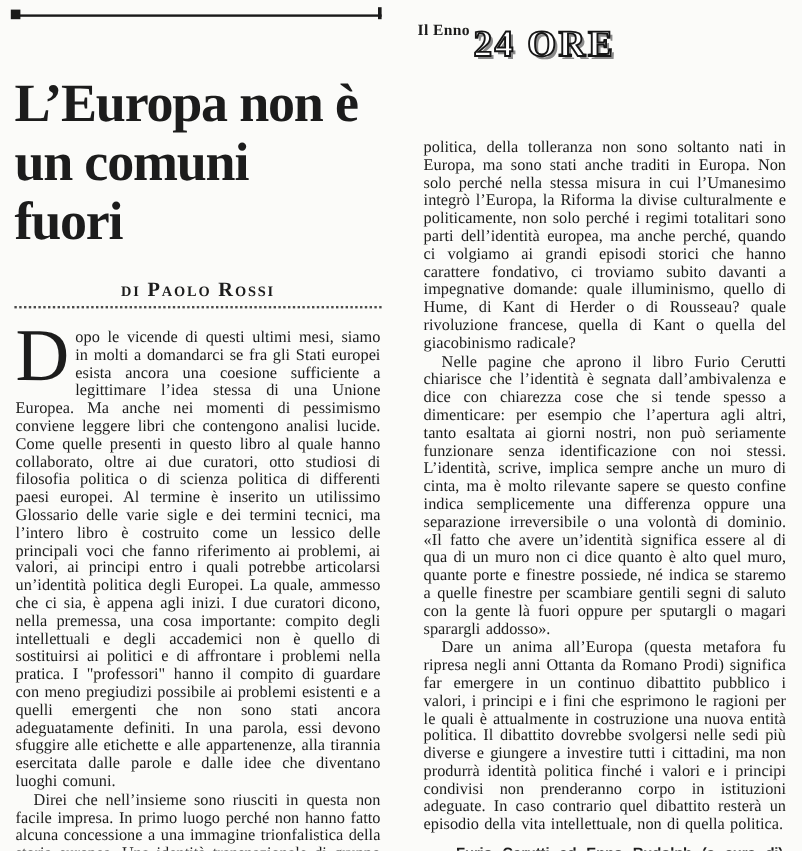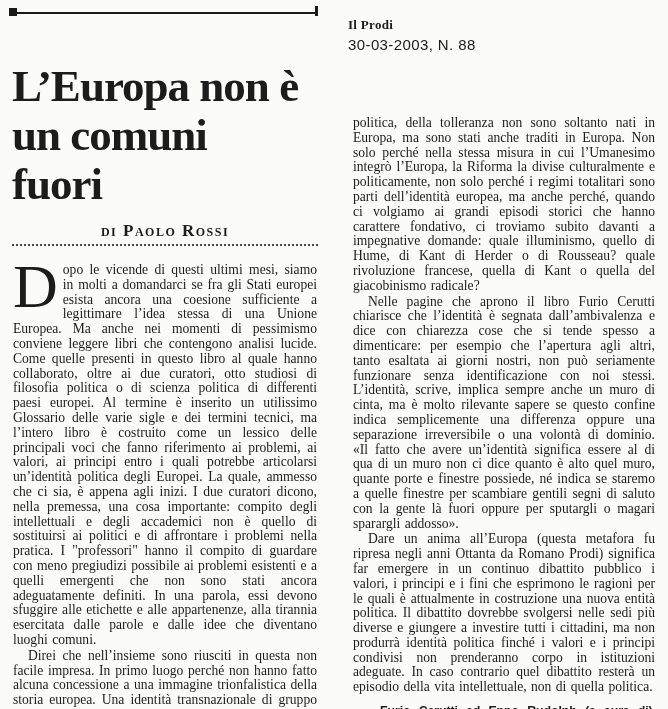--- a/index.html
+++ b/index.html
@@ -41,21 +41,21 @@
 
   
   .col-left{position:absolute;left:12px;top:56px;width:306px;}
   .col-right{position:absolute;left:352px;top:115px;width:304px;}
 
   .headline{
     font-weight:700;font-size:45px;line-height:49px;
     text-align:left;letter-spacing:-1px;margin-top:6px;
   }
   .byline{
-    margin-top:12px;text-align:center;
+    margin-top:23px;text-align:center;
     font-variant:small-caps;font-weight:700;
     font-size:17px;letter-spacing:1.5px;line-height:20px;
   }
   .byline-rule{border-bottom:2px dotted #4a4a4a;margin-top:3px;}
 
   .body-par{
     font-size:13.6px;line-height:14.8px;
     text-align:justify;margin:1px;
     word-spacing:1px;
     hyphens:auto;-webkit-hyphens:auto;
@@ -83,23 +83,23 @@
 
 <div class="section-header">
   <div class="section-rule">
     <span class="sq"></span>
     <span class="tick"></span>
   </div>
 </div>
 
 <div class="masthead">
   <div class="logo-row">
-    <span class="logo-small">Il Prodi</span>
+    <span class="logo-small">Il Enno</span>
+    <span class="logo-large">24 ORE</span>
   </div>
-  <div class="issue-date">30-03-2003, N. 88</div>
 </div>
 
 <div class="col-left">
   <h1 class="headline" style="margin:6px 0 0 0;">
     <div>L’Europa non è</div>
     <div>un comuni</div>
     <div>fuori</div>
   </h1>
   <div class="byline">di Paolo Rossi</div>
   <div class="byline-rule"></div>

